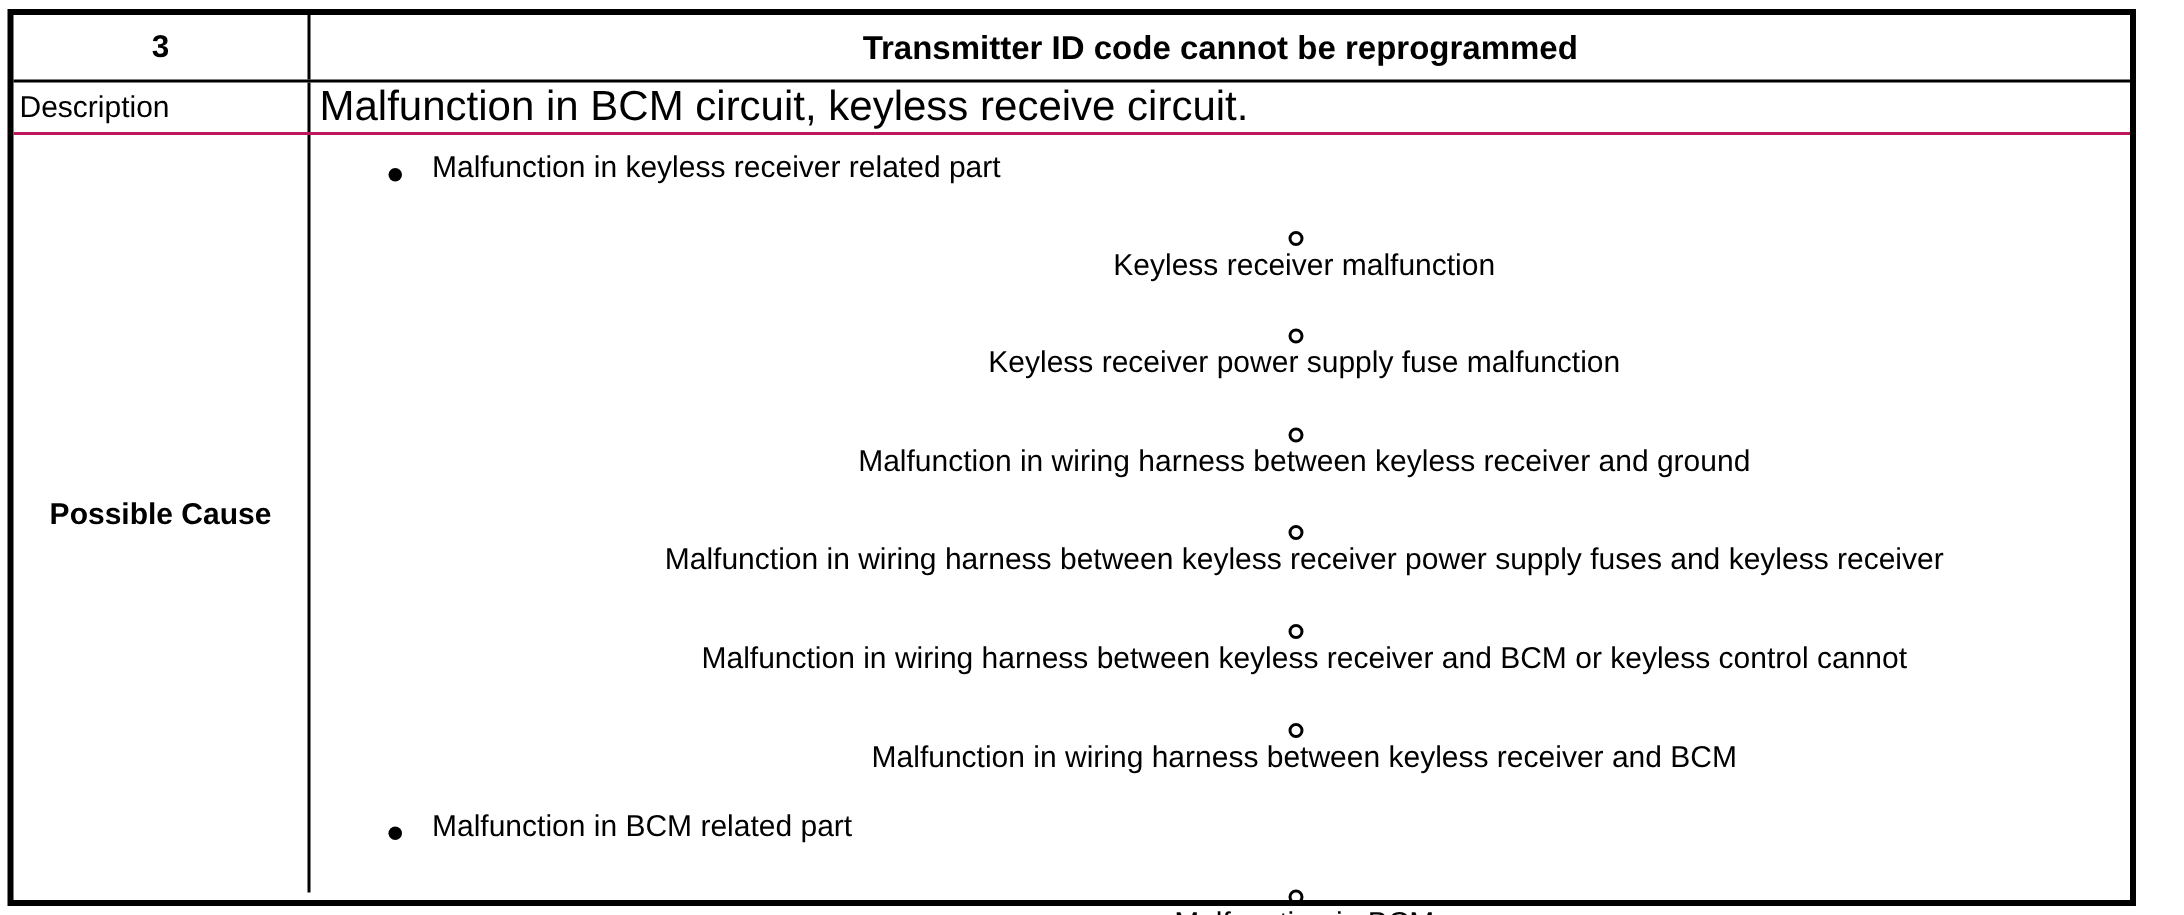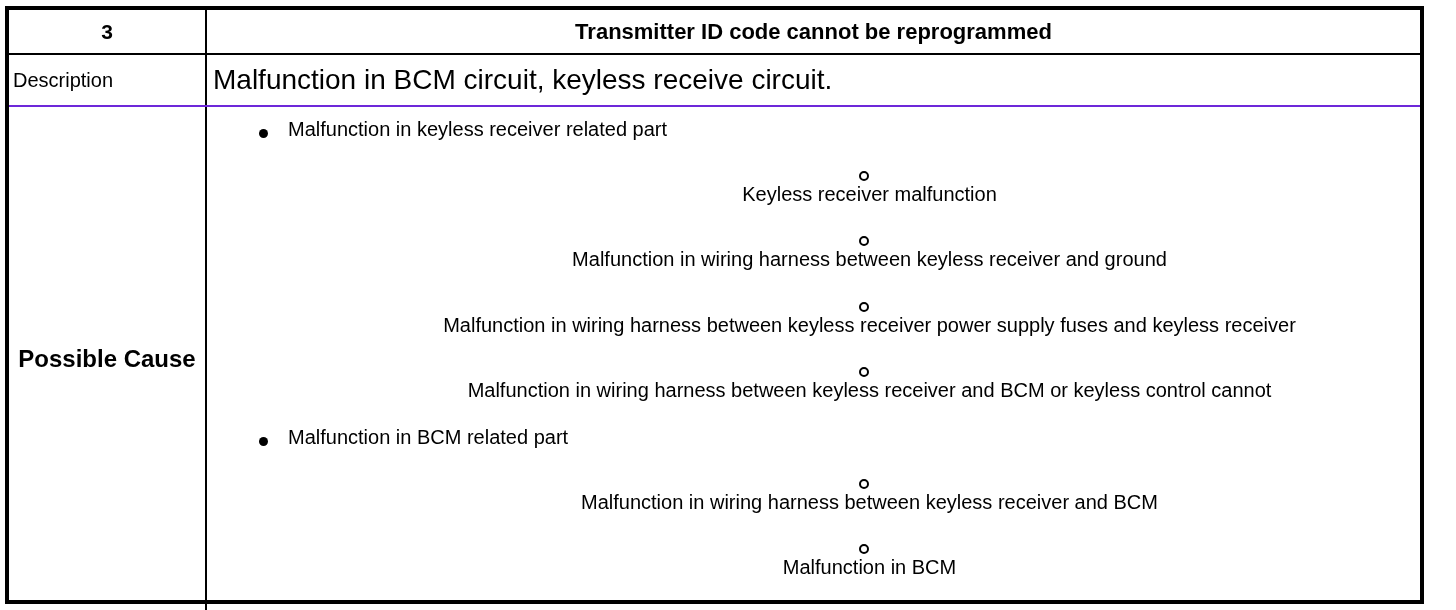--- a/index.html
+++ b/index.html
@@ -35,21 +35,21 @@
     background: #ffffff;
   }
 
   .row {
     display: flex;
     box-sizing: border-box;
     width: 100%;
   }
 
   .row-header   { height: 45px; border-bottom: 2px solid #000; }
-  .row-desc     { height: 52px; border-bottom: 2px solid #6d28d9; }
+  .row-desc     { height: 35px; border-bottom: 2px solid #be185d; }
   .row-cause    { height: 505px; }
 
   
   .col-label {
     box-sizing: border-box;
     width: 198px;
     flex: 0 0 198px;
     border-right: 2px solid #000;
     display: flex;
     align-items: center;
@@ -60,21 +60,21 @@
   .label-id {
     font-size: 21px;
     font-weight: bold;
     line-height: 1;
   }
   .label-text {
     font-size: 20px;
     line-height: 1.1;
   }
   .label-strong {
-    font-size: 24px;
+    font-size: 20px;
     font-weight: bold;
     line-height: 1.1;
     white-space: nowrap;
   }
 
   
   .col-content {
     box-sizing: border-box;
     flex: 1 1 auto;
     display: flex;
@@ -185,40 +185,44 @@
             <div class="cause-item level-1">
               <span class="bullet-marker bullet-filled"></span>
               <span class="cause-text">Malfunction in keyless receiver related part</span>
             </div>
             <div class="cause-item level-2">
               <span class="bullet-marker bullet-hollow"></span>
               <span class="cause-text">Keyless receiver malfunction</span>
             </div>
             <div class="cause-item level-2">
               <span class="bullet-marker bullet-hollow"></span>
+              <span class="cause-text">Keyless receiver power supply fuse malfunction</span>
+            </div>
+            <div class="cause-item level-2">
+              <span class="bullet-marker bullet-hollow"></span>
               <span class="cause-text">Malfunction in wiring harness between keyless receiver and ground</span>
             </div>
             <div class="cause-item level-2">
               <span class="bullet-marker bullet-hollow"></span>
               <span class="cause-text">Malfunction in wiring harness between keyless receiver power supply fuses and keyless receiver</span>
             </div>
             <div class="cause-item level-2">
               <span class="bullet-marker bullet-hollow"></span>
               <span class="cause-text">Malfunction in wiring harness between keyless receiver and BCM or keyless control cannot</span>
+            </div>
+            <div class="cause-item level-2">
+              <span class="bullet-marker bullet-hollow"></span>
+              <span class="cause-text">Malfunction in wiring harness between keyless receiver and BCM</span>
             </div>
             <div class="cause-item level-1">
               <span class="bullet-marker bullet-filled"></span>
               <span class="cause-text">Malfunction in BCM related part</span>
             </div>
             <div class="cause-item level-2">
               <span class="bullet-marker bullet-hollow"></span>
-              <span class="cause-text">Malfunction in wiring harness between keyless receiver and BCM</span>
-            </div>
-            <div class="cause-item level-2">
-              <span class="bullet-marker bullet-hollow"></span>
               <span class="cause-text">Malfunction in BCM</span>
             </div>
           </div>
       </div>
     </div>
 
   </div>
 </div>
 
 </body></html>

